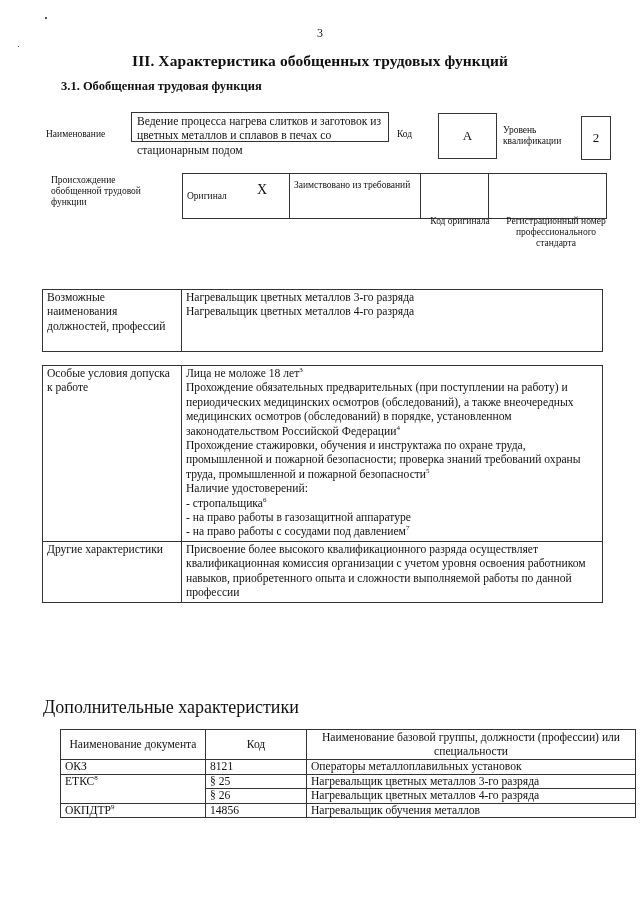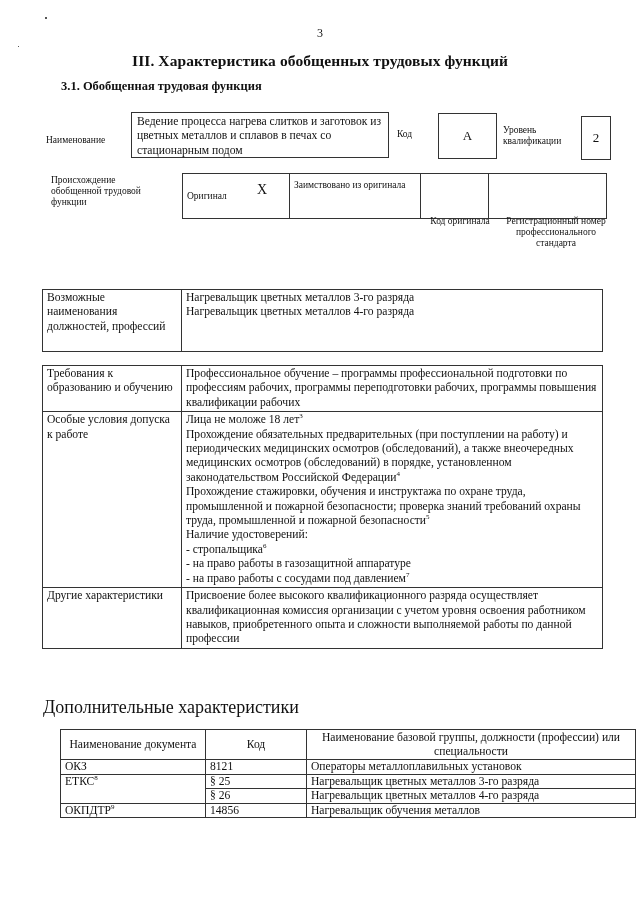--- a/index.html
+++ b/index.html
@@ -11,22 +11,22 @@
   .speck { position: absolute; width: 2px; height: 2px; background: #555; }
   .page-num { left: 0; width: 640px; top: 26px; text-align: center; font-size: 12px; }
   .sec-title { left: 0; width: 640px; top: 52px; text-align: center; font-size: 15.5px; font-weight: bold; letter-spacing: 0.1px; }
   .sub-title { left: 41px; top: 79px; font-size: 12.5px; font-weight: bold; margin-left: 20px; }
 
   .small { font-size: 9.5px; line-height: 11px; }
   .body-txt { font-size: 11.6px; line-height: 14.4px; }
   .box { position: absolute; border: 1px solid #333; box-sizing: border-box; }
 
   
-  .name-label { left: 46px; top: 135px; }
-  .name-box { left: 131px; top: 112px; width: 258px; height: 46px; padding: 2px 5px; }
+  .name-label { left: 46px; top: 129px; }
+  .name-box { left: 131px; top: 112px; width: 258px; height: 30px; padding: 2px 5px; }
   .code-label { left: 397px; top: 129px; }
   .code-box { left: 438px; top: 113px; width: 59px; height: 46px; display: flex; align-items: center; justify-content: center; font-size: 13px; }
   .level-label { left: 503px; top: 125px; }
   .level-box { left: 581px; top: 116px; width: 30px; height: 44px; display: flex; align-items: center; justify-content: center; font-size: 13px; }
 
   
   .origin-label { left: 51px; top: 175px; }
   table.origin { position: absolute; left: 182px; top: 173px; border-collapse: collapse; }
   table.origin td { border: 1px solid #333; height: 38px; padding: 0 4px; vertical-align: middle; }
   .orig-cell { width: 98px; position: relative; }
@@ -67,21 +67,21 @@
 <div class="box level-box">2</div>
 
 <div class="abs small origin-label" style="width:110px;">Происхождение обобщенной трудовой функции</div>
 <table class="origin">
   <tbody>
       <tr>
     <td class="orig-cell small">
       <span>Оригинал</span>
       <span class="orig-x">Х</span>
     </td>
-    <td class="borrow-cell small">Заимствовано из оригинала</td>
+    <td class="borrow-cell small">Заимствовано из требований</td>
     <td class="code-orig-cell small"></td>
     <td class="reg-cell small"></td>
   </tr>
 </tbody>
   </table>
 <div class="abs small cap-code">Код оригинала</div>
 <div class="abs small cap-reg">Регистрационный номер профессионального стандарта</div>
 
 <table class="grid body-txt" style="left:42px;top:289px;">
   <tbody>
@@ -90,24 +90,20 @@
     <td class="col-right">
       <div>Нагревальщик цветных металлов 3-го разряда</div>
       <div>Нагревальщик цветных металлов 4-го разряда</div>
     </td>
   </tr>
 </tbody>
   </table>
 
 <table class="grid body-txt" style="left:42px;top:365px;">
   <tbody>
-      <tr>
-    <td class="col-left">Требования к образованию и обучению</td>
-    <td class="col-right">Профессиональное обучение – программы профессиональной подготовки по профессиям рабочих, программы переподготовки рабочих, программы повышения квалификации рабочих</td>
-  </tr>
   <tr>
     <td class="col-left">Особые условия допуска к работе</td>
     <td class="col-right">
       <div><span>Лица не моложе 18 лет</span><sup>3</sup></div>
       <div><span>Прохождение обязательных предварительных (при поступлении на работу) и периодических медицинских осмотров (обследований), а также внеочередных медицинских осмотров (обследований) в порядке, установленном законодательством Российской Федерации</span><sup>4</sup></div>
       <div><span>Прохождение стажировки, обучения и инструктажа по охране труда, промышленной и пожарной безопасности; проверка знаний требований охраны труда, промышленной и пожарной безопасности</span><sup>5</sup></div>
       <div><span>Наличие удостоверений:</span></div>
       <div><span>- стропальщика</span><sup>6</sup></div>
       <div><span>- на право работы в газозащитной аппаратуре</span></div>
       <div><span>- на право работы с сосудами под давлением</span><sup>7</sup></div>

